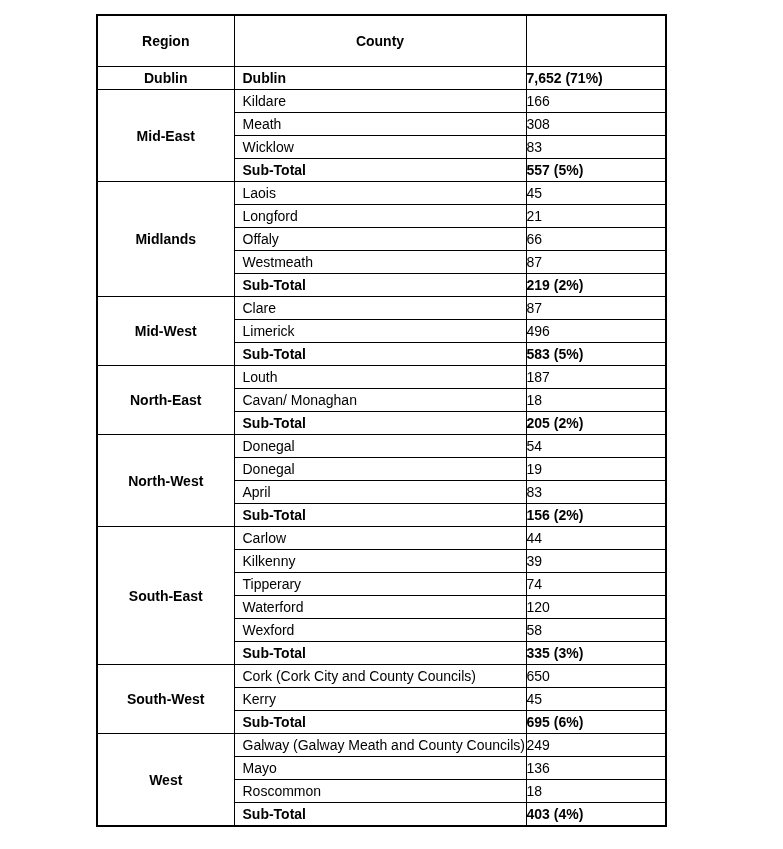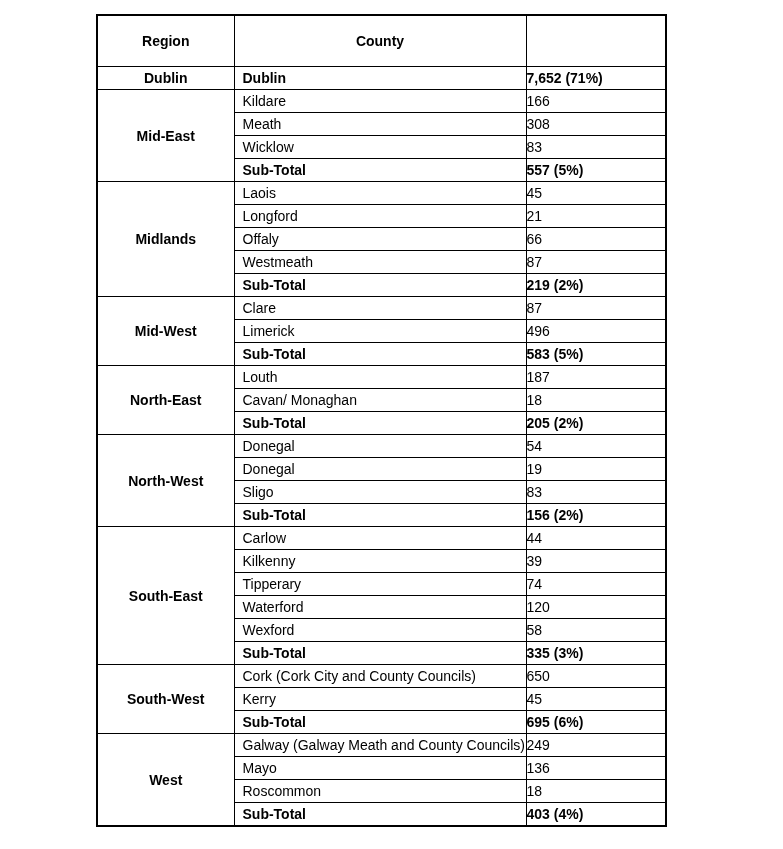--- a/index.html
+++ b/index.html
@@ -161,21 +161,21 @@
         <tr>
           <td rowspan="4" class="region-cell">North-West</td>
           <td class="county-cell">Donegal</td>
           <td class="value-cell">54</td>
         </tr>
         <tr>
           <td class="county-cell">Donegal</td>
           <td class="value-cell">19</td>
         </tr>
         <tr>
-          <td class="county-cell">Sligo</td>
+          <td class="county-cell">April</td>
           <td class="value-cell">83</td>
         </tr>
         <tr>
           <td class="county-cell bold">Sub-Total</td>
           <td class="value-cell bold">156 (2%)</td>
         </tr>
         <tr>
           <td rowspan="6" class="region-cell">South-East</td>
           <td class="county-cell">Carlow</td>
           <td class="value-cell">44</td>

